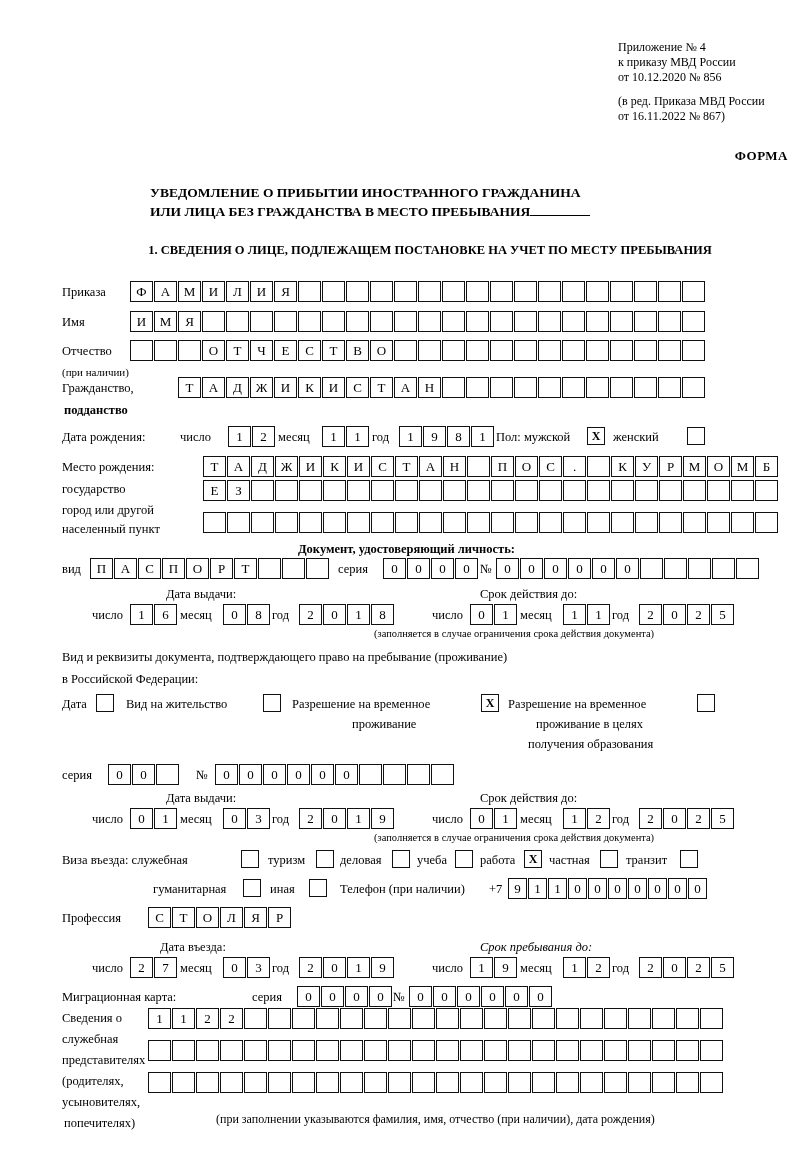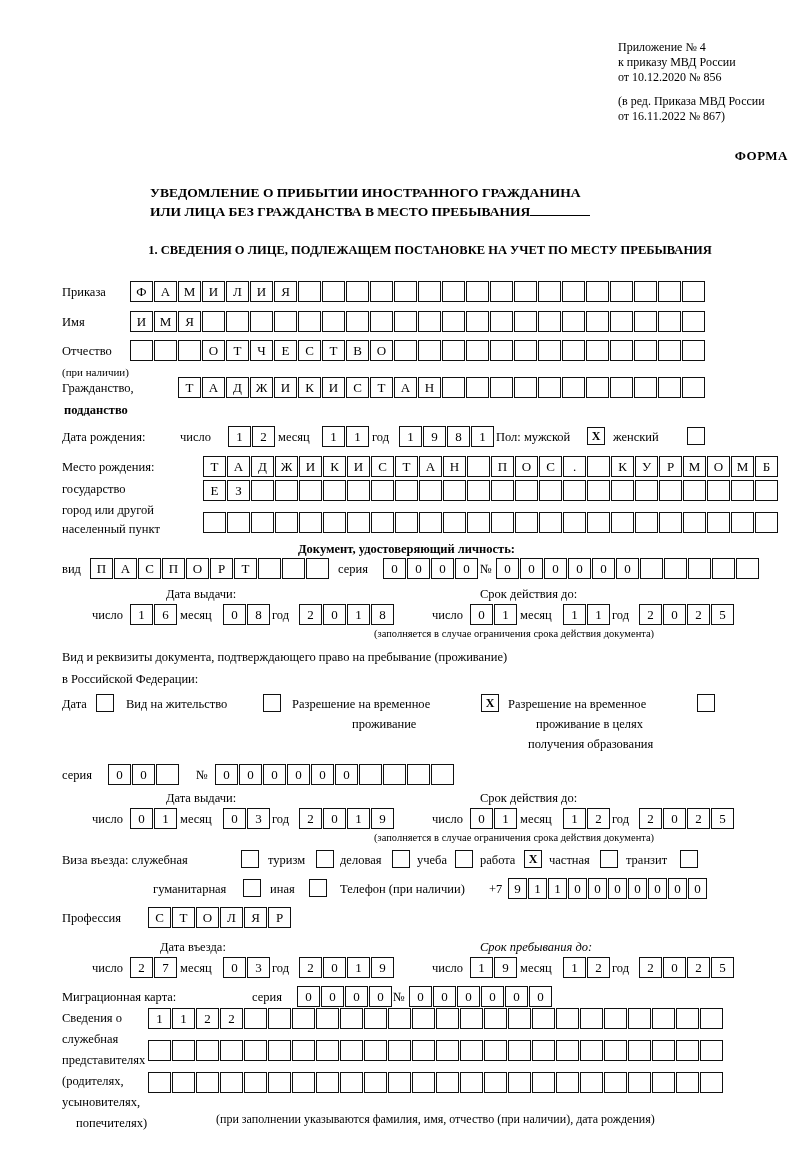--- a/index.html
+++ b/index.html
@@ -542,21 +542,21 @@
       <div class="bx">0</div>
       <div class="bx">0</div>
       <div class="bx">0</div>
     </div>
 
   <div class="lbl" style="left:62px; top:1011px;">Сведения о</div>
   <div class="lbl" style="left:62px; top:1032px;">служебная</div>
   <div class="lbl" style="left:62px; top:1053px;">представителях</div>
   <div class="lbl" style="left:62px; top:1074px;">(родителях,</div>
   <div class="lbl" style="left:62px; top:1095px;">усыновителях,</div>
-  <div class="lbl" style="left:76px; top:1116px;">попечителях)</div>
+  <div class="lbl" style="left:64px; top:1116px;">попечителях)</div>
   <div class="boxes" id="row-reps1" style="left:148px; top:1008px;">
       <div class="bx">1</div>
       <div class="bx">1</div>
       <div class="bx">2</div>
       <div class="bx">2</div>
       <div class="bx"></div>
       <div class="bx"></div>
       <div class="bx"></div>
       <div class="bx"></div>
       <div class="bx"></div>

